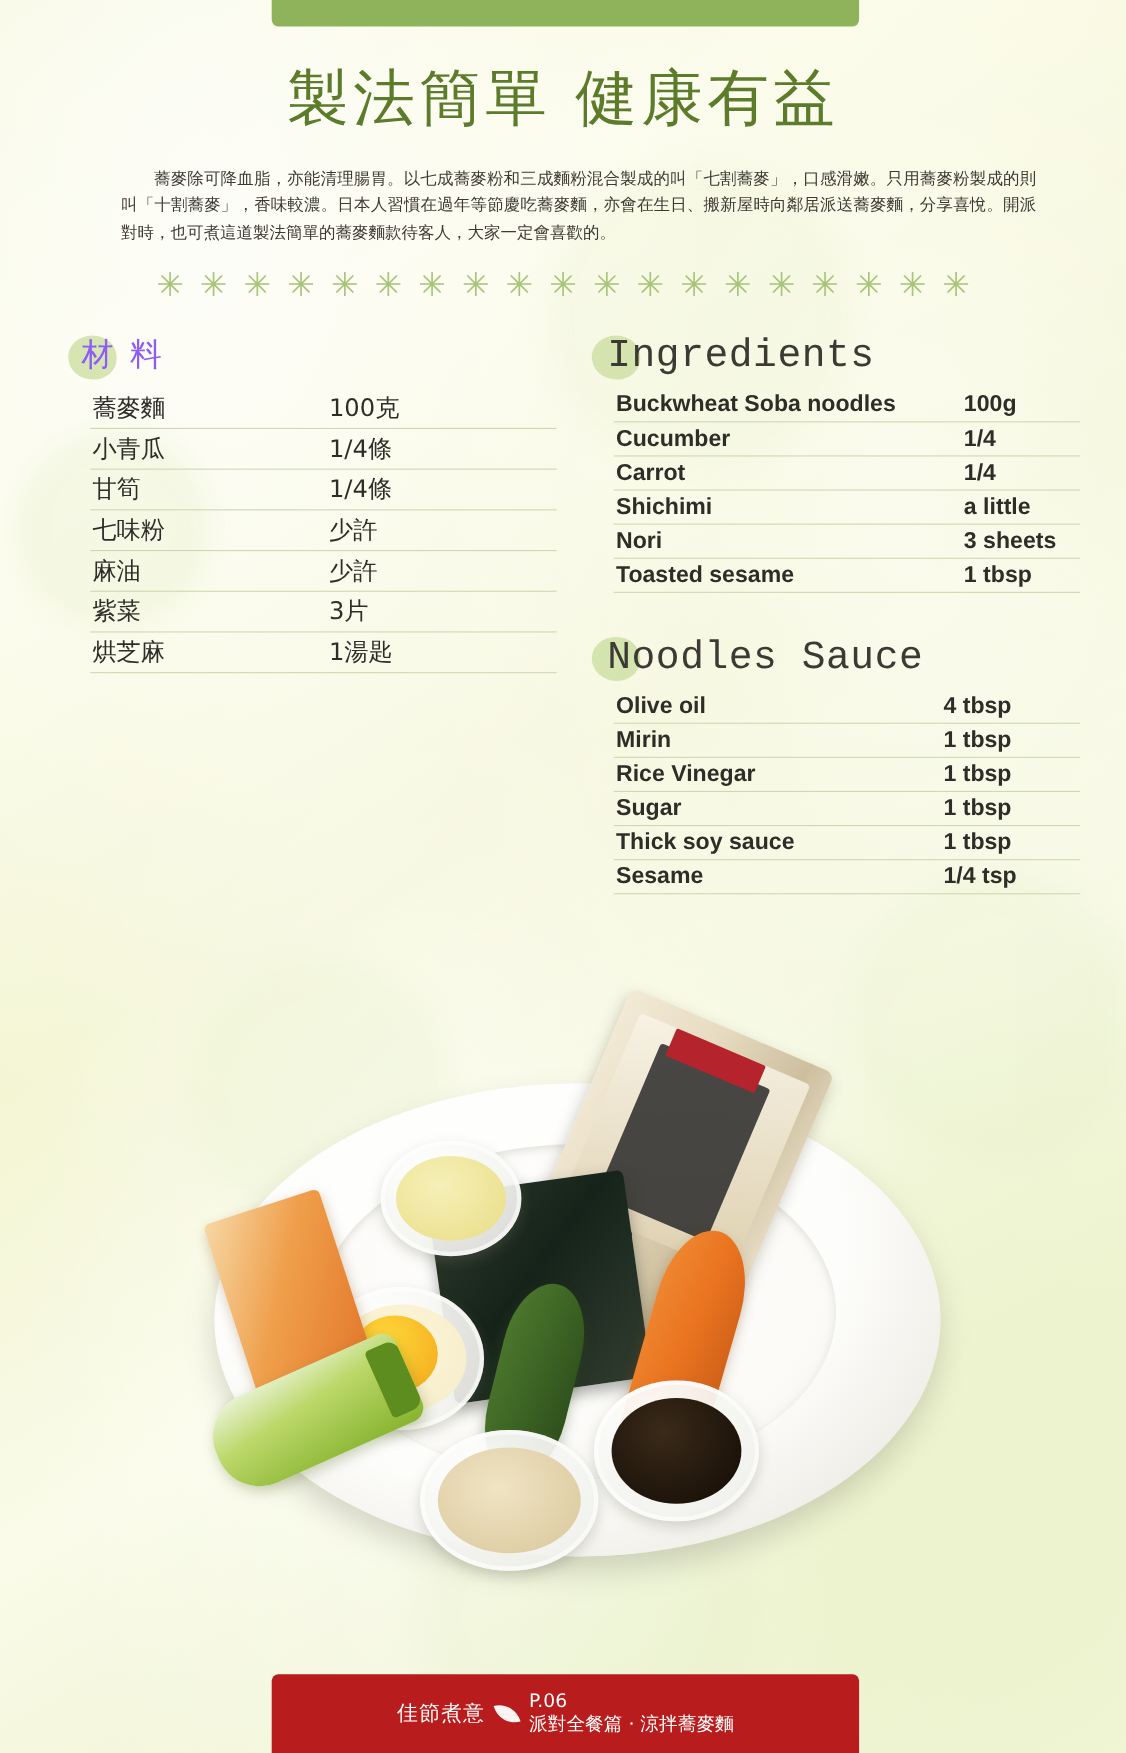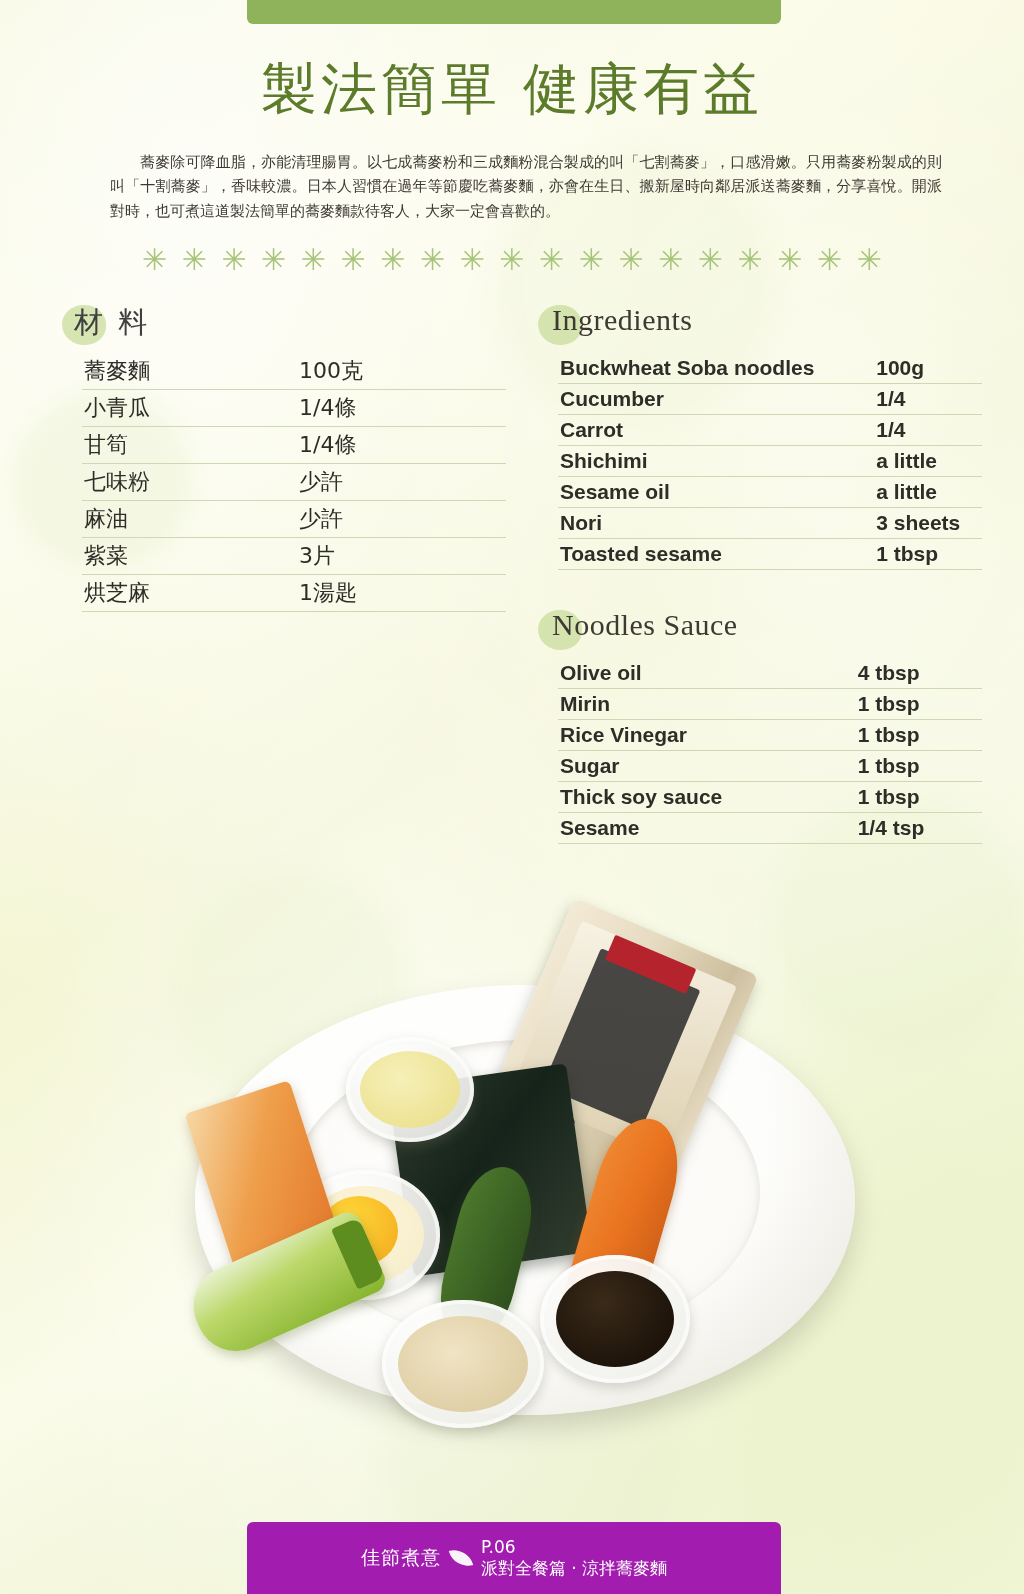--- a/index.html
+++ b/index.html
@@ -107,28 +107,28 @@
     width: 44px;
     height: 40px;
     background: #cfe0a6;
     border-radius: 50% 50% 48% 52%;
     opacity: 0.85;
   }
   .head-text {
     position: relative;
     font-family: "DejaVu Sans", sans-serif;
     font-size: 29px;
-    color: #404040;
+    color: #8b5cf6;
     padding-left: 12px;
     letter-spacing: 3px;
     white-space: nowrap;
   }
   .head-text.en {
-    font-family: Liberation Serif, serif;
-    font-size: 30px;
+    font-family: Liberation Mono, monospace;
+    font-size: 36px;
     letter-spacing: 0.5px;
     color: #3c3a33;
     padding-left: 14px;
   }
 
   .ing-table {
     width: 100%;
     border-collapse: collapse;
     margin-left: 20px;
   }
@@ -286,21 +286,21 @@
     background: #5d8c1f; border-radius: 4px 10px 10px 4px;
   }
 
   
   .footer-tab {
     position: absolute;
     left: 247px;
     bottom: 0;
     width: 534px;
     height: 72px;
-    background: #a21caf;
+    background: #b91c1c;
     border-radius: 6px 6px 0 0;
     color: #ffffff;
     display: flex;
     align-items: center;
     justify-content: center;
     gap: 10px;
   }
   .footer-brand {
     font-family: "DejaVu Sans", sans-serif;
     font-size: 19px;
@@ -418,24 +418,20 @@
             <tr>
               <td>Cucumber</td>
               <td class="amt">1/4</td>
             </tr>
             <tr>
               <td>Carrot</td>
               <td class="amt">1/4</td>
             </tr>
             <tr>
               <td>Shichimi</td>
-              <td class="amt">a little</td>
-            </tr>
-            <tr>
-              <td>Sesame oil</td>
               <td class="amt">a little</td>
             </tr>
             <tr>
               <td>Nori</td>
               <td class="amt">3 sheets</td>
             </tr>
             <tr>
               <td>Toasted sesame</td>
               <td class="amt">1 tbsp</td>
             </tr>

